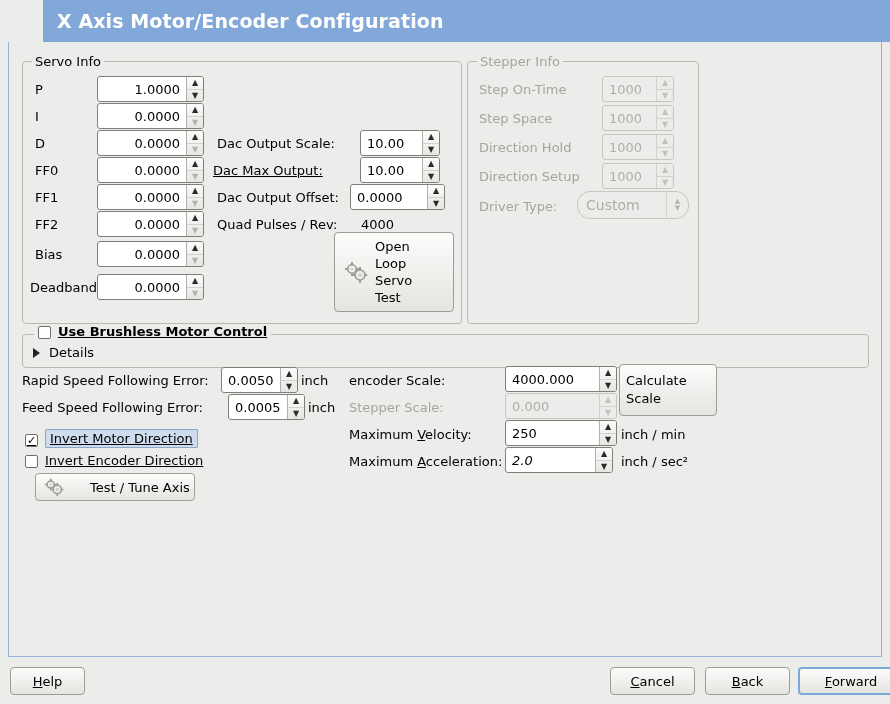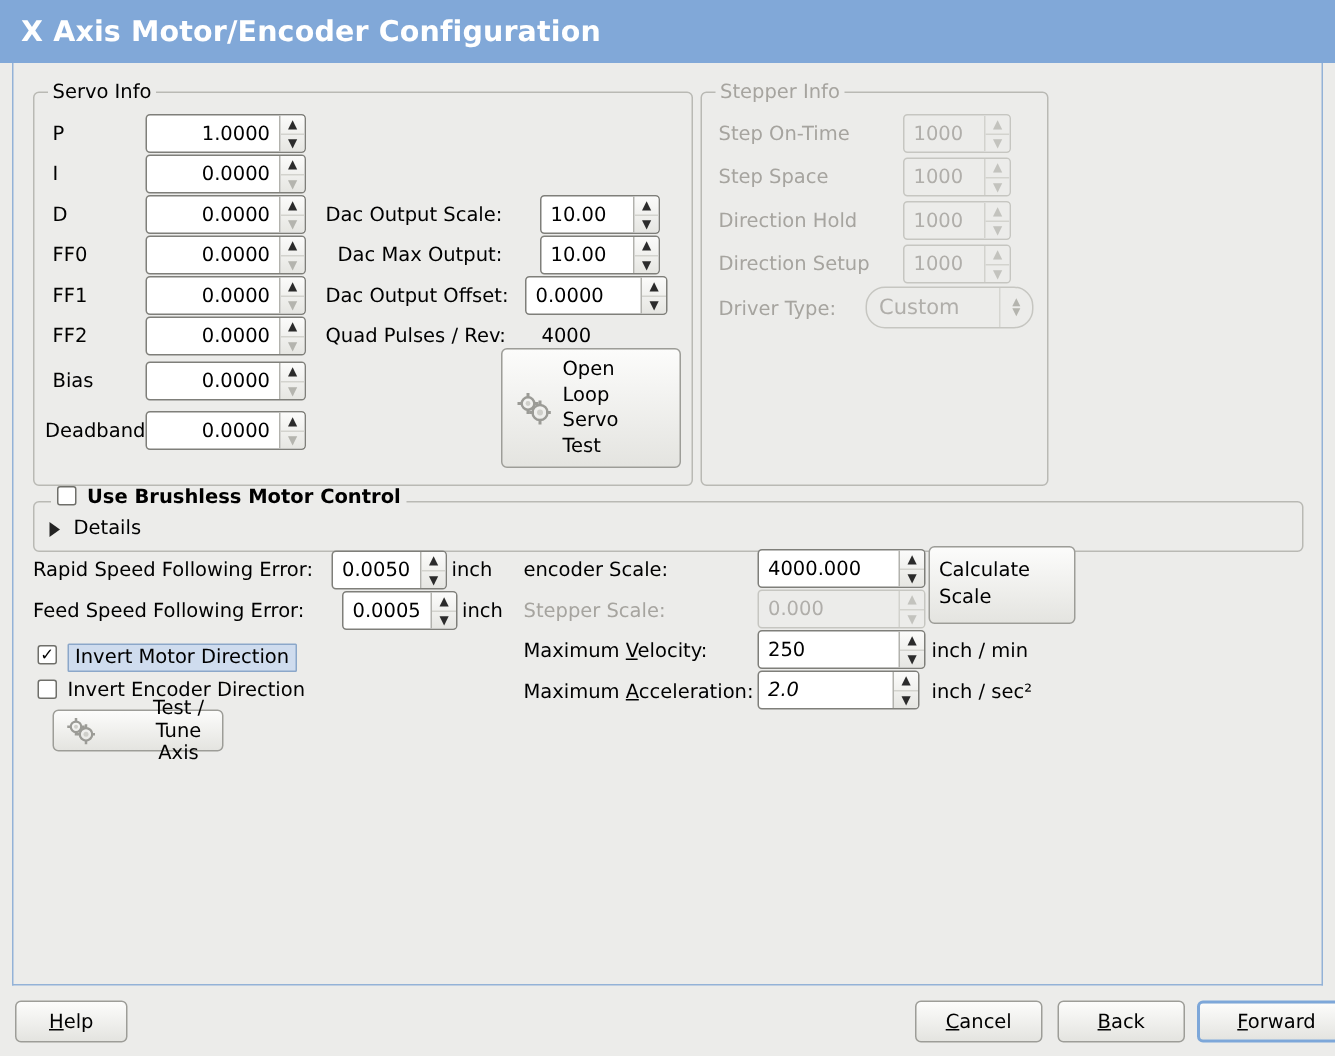--- a/index.html
+++ b/index.html
@@ -13,20 +13,21 @@
     overflow: hidden;
   }
 
   
   #titlebar {
     height: 42px;
     background: #81a8d8;
     display: flex;
     align-items: center;
     padding-left: 14px;
+    margin-left: 43px;
   }
   #titlebar .title {
     color: #ffffff;
     font-size: 19px;
     font-weight: bold;
     letter-spacing: .1px;
   }
 
   
   #content {
@@ -142,21 +143,21 @@
     text-align: center;
   }
   .btn.focus { border: 2px solid #7da7d9; }
   .btn u { text-decoration: underline; }
 
   
   .gears { display: inline-block; position: relative; }
   .gears svg { display: block; }
 
   
-  .cbox { position: absolute; display: flex; align-items: flex-start; }
+  .cbox { position: absolute; display: flex; align-items: flex-end; text-decoration: underline; }
   .cbox .box {
     width: 13px; height: 13px;
     background: #ffffff;
     border: 1px solid #6f6f6a;
     border-radius: 2px;
     display: flex; align-items: center; justify-content: center;
     font-size: 11px; line-height: 11px; color: #000;
     margin-right: 7px;
     flex: 0 0 13px;
   }
@@ -261,21 +262,21 @@
   </div>
   <div class="spin right" style="left:88px; top:232px; width:107px;">
     <span class="val">0.0000</span>
     <span class="btns">
       <span class="ar up">▲</span>
       <span class="ar down dim">▼</span>
     </span>
   </div>
 
   <span class="lbl" style="left:208px; top:94px;">Dac Output Scale:</span>
-  <span class="lbl" style="left:216px; top:121px;">Dac Max Output:</span>
+  <span class="lbl" style="left:204px; top:121px;text-decoration:underline;">Dac Max Output:</span>
   <span class="lbl" style="left:208px; top:148px;">Dac Output Offset:</span>
 
   <div class="spin left" style="left:351px; top:88px; width:80px;">
     <span class="val">10.00</span>
     <span class="btns">
       <span class="ar up">▲</span>
       <span class="ar down">▼</span>
     </span>
   </div>
   <div class="spin left" style="left:351px; top:115px; width:80px;">
@@ -405,21 +406,21 @@
 
   <div class="cbox" style="left:16px; top:388px;">
     <span class="box">✓</span>
     <span class="txt sel">Invert Motor Direction</span>
   </div>
   <div class="cbox" style="left:16px; top:411px;">
     <span class="box"></span>
     <span class="txt">Invert Encoder Direction</span>
   </div>
 
-  <div class="btn" style="left:26px; top:431px; width:114px; height:28px; justify-content:flex-start; padding-left:7px;gap:20px;">
+  <div class="btn" style="left:26px; top:431px; width:160px; height:28px; justify-content:flex-start; padding-left:7px;gap:20px;">
     <span class="gears" style="margin-right:5px;">
       <svg width="22" height="20" viewBox="0 0 26 24" aria-hidden="true">
         <g fill="none" stroke="#9b9b96" stroke-width="1.8">
           <circle cx="9" cy="9" r="4.2"></circle>
           <circle cx="17" cy="15" r="5"></circle>
         </g>
         <circle cx="9" cy="9" r="1.6" fill="#cfcfca"></circle>
         <circle cx="17" cy="15" r="2" fill="#cfcfca"></circle>
         <g fill="#9b9b96">
           <rect x="8" y="2" width="2" height="3"></rect>

